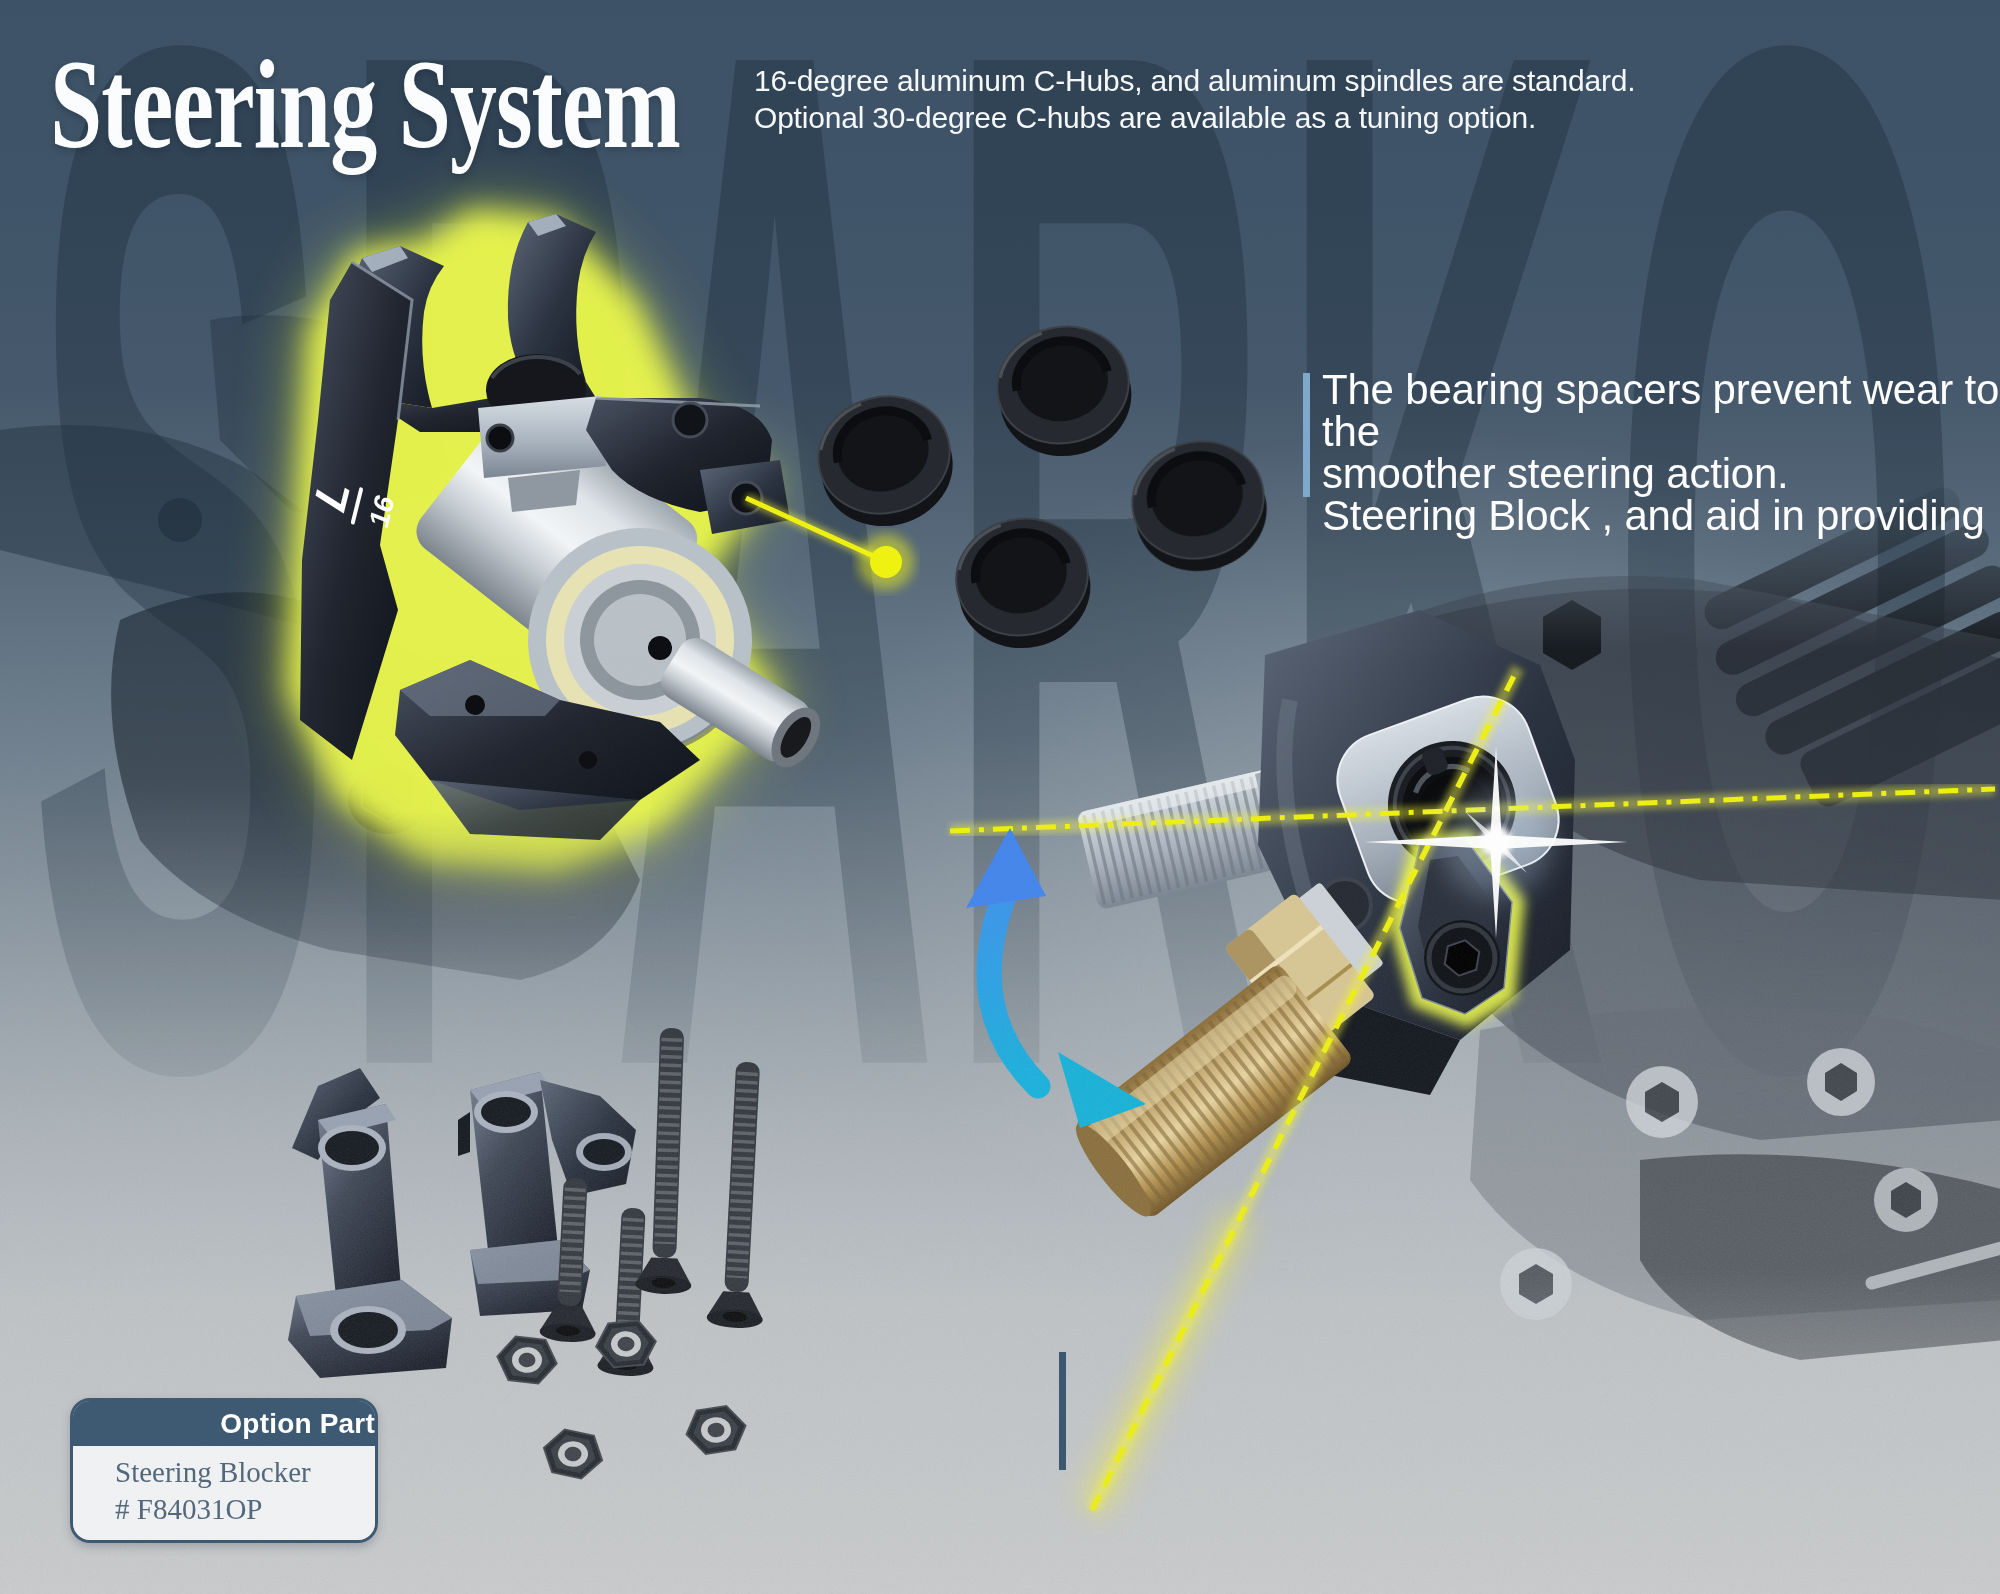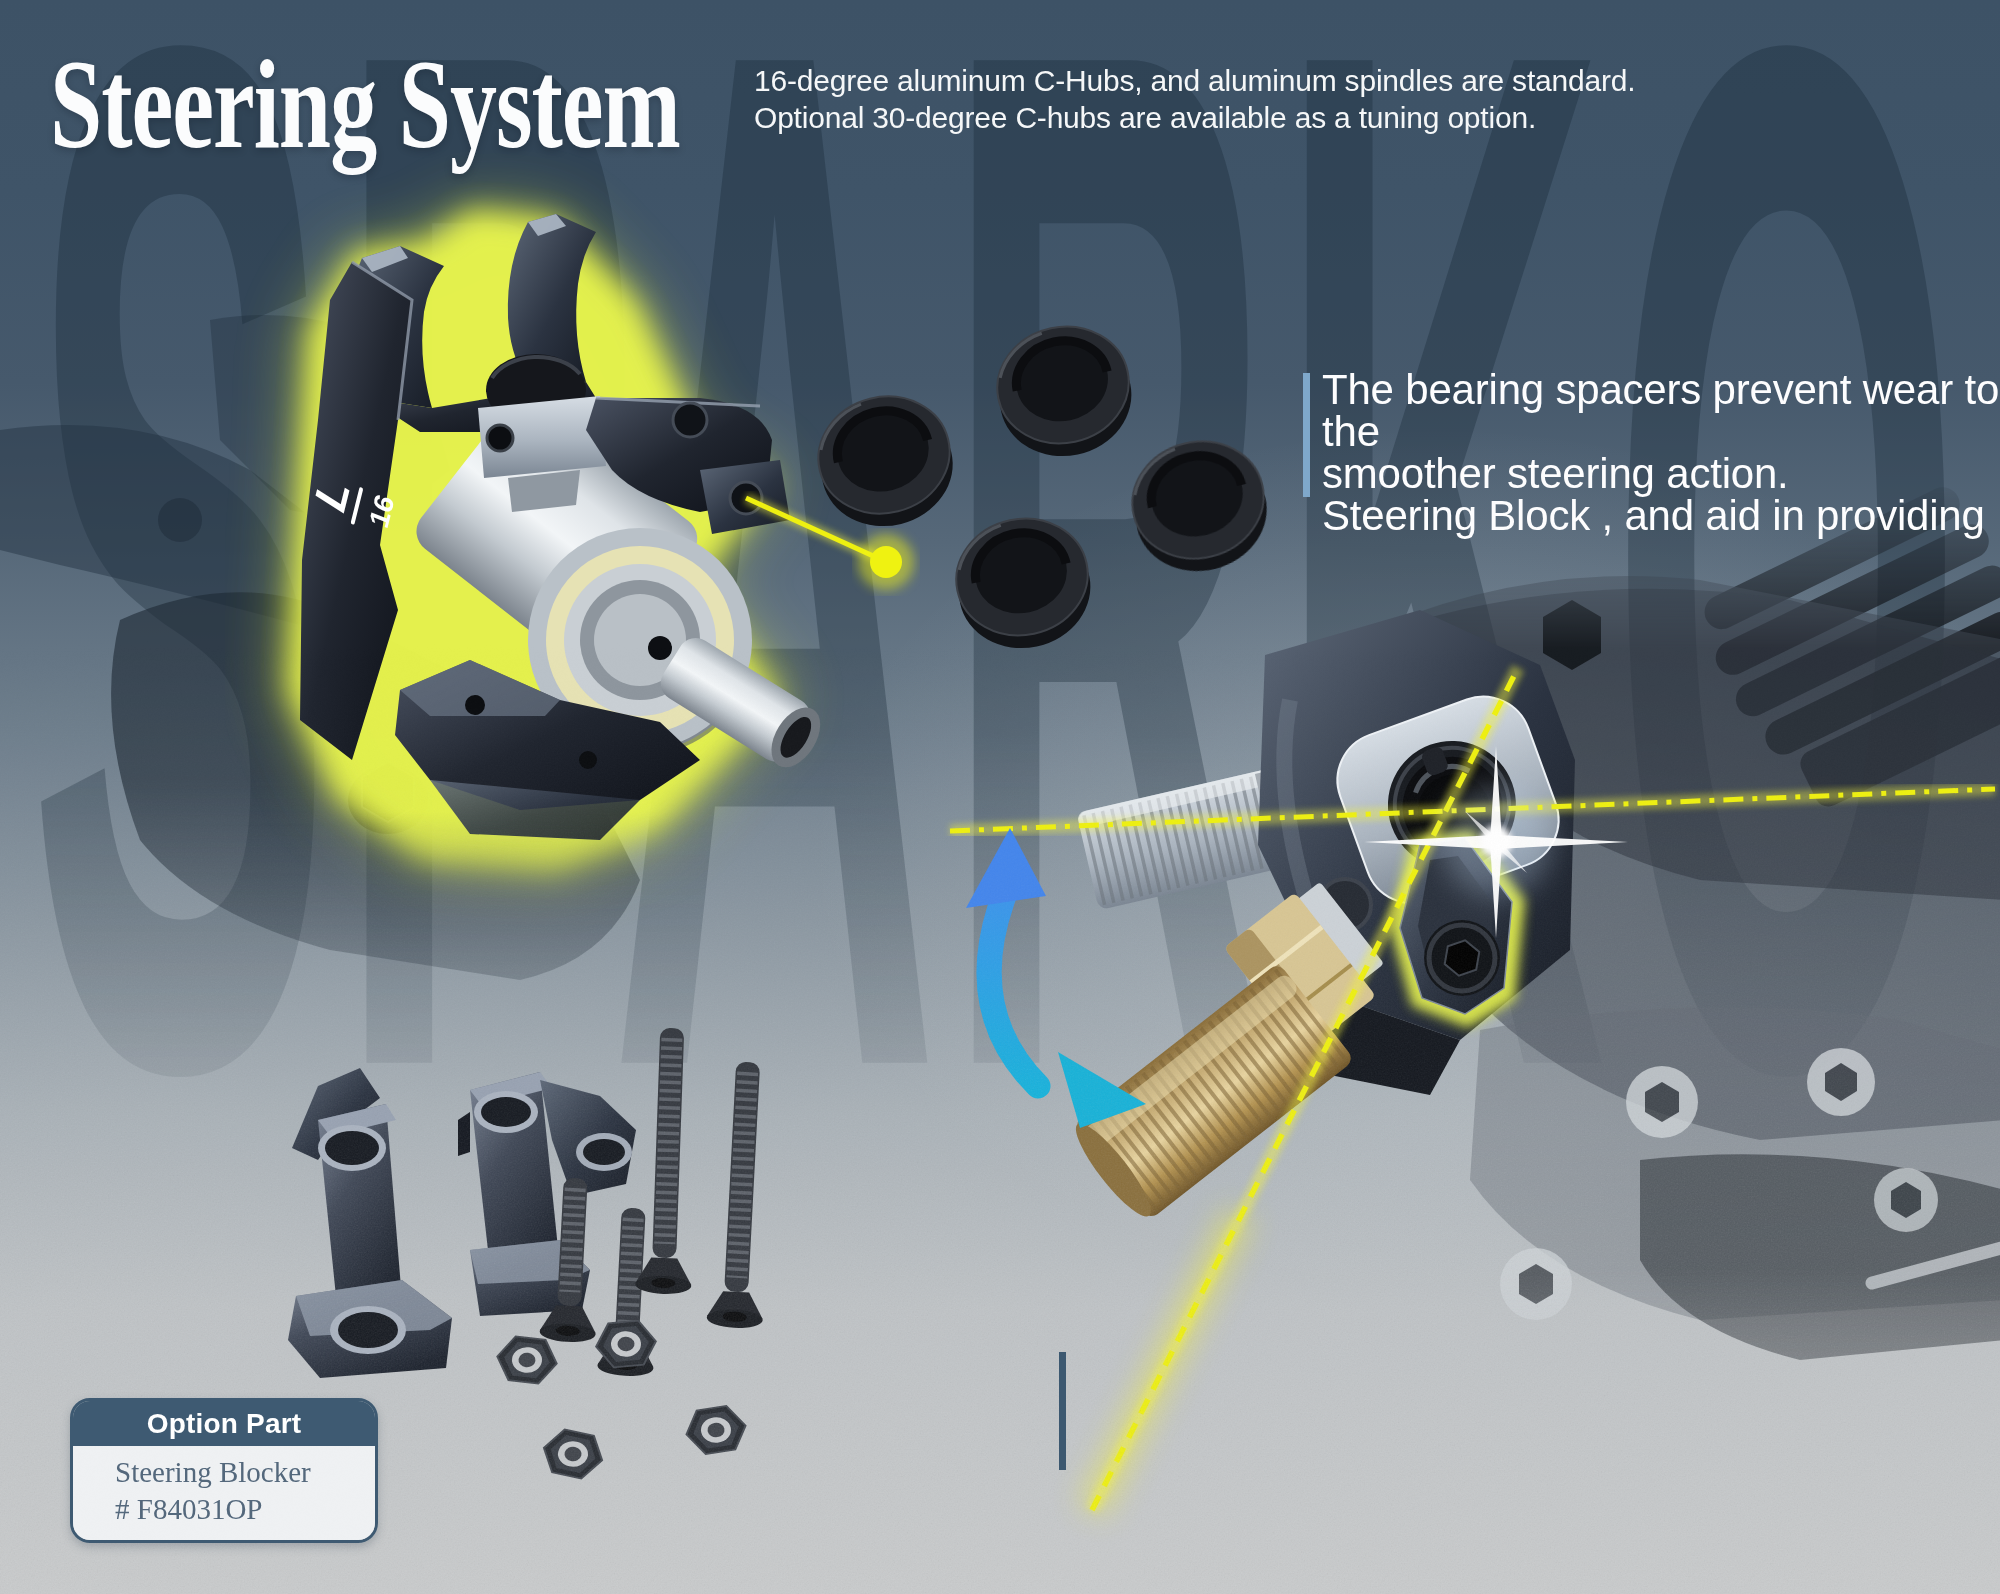--- a/index.html
+++ b/index.html
@@ -34,21 +34,21 @@
   #bearing-text{left:1322px;top:369px;font-size:42px;line-height:42px;color:#fdfdfe;letter-spacing:-0.2px;}
   #blocker-bar{left:1059px;top:1352px;height:118px;background:#3c5870;}
   #blocker-text{left:1078px;top:1349px;font-size:31px;line-height:41px;color:#1d2830;letter-spacing:-0.2px;}
   
   #option-box{
     left:70px;top:1398px;width:302px;border:3px solid #3e5a72;border-radius:20px;
     overflow:hidden;box-shadow:0 4px 10px rgba(40,55,70,0.25);
   }
   #option-box .hdr{
     height:45px;background:#3e5a72;color:#ffffff;font-weight:700;font-size:28px;
-    line-height:45px;text-align:center;letter-spacing:0.2px;
+    line-height:45px;text-align:right;letter-spacing:0.2px;
   }
   #option-box .bdy{
     background:rgba(242,244,246,0.92);padding:8px 10px 12px 42px;
     font-size:29px;line-height:37px;color:#54687c;font-family:Liberation Serif, serif;
   }
   #scene{left:0;top:0;}
 </style>
 </head>
 <body>
 

